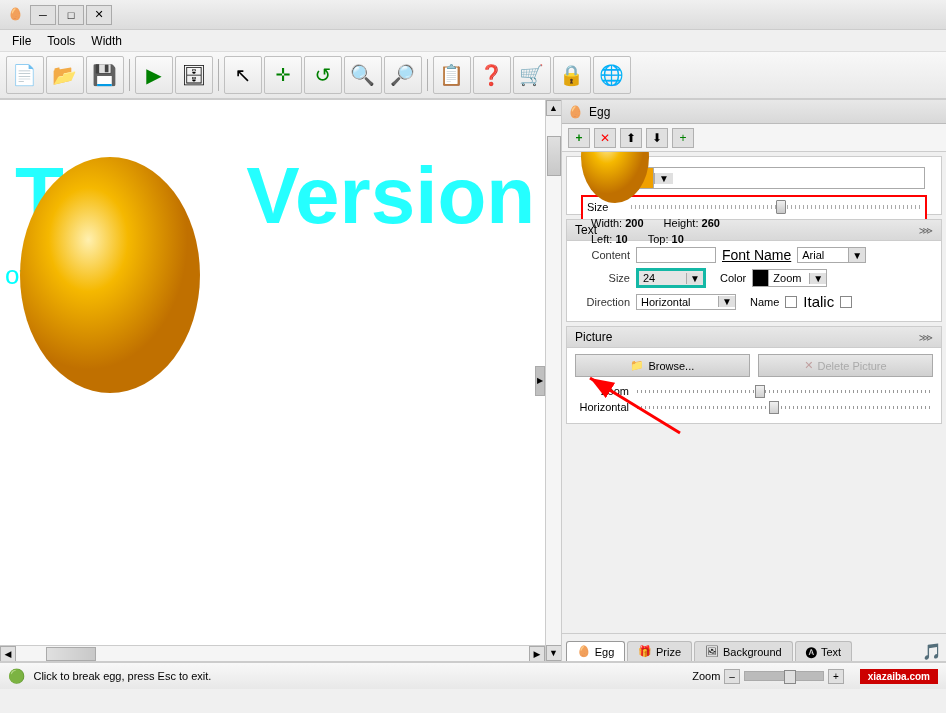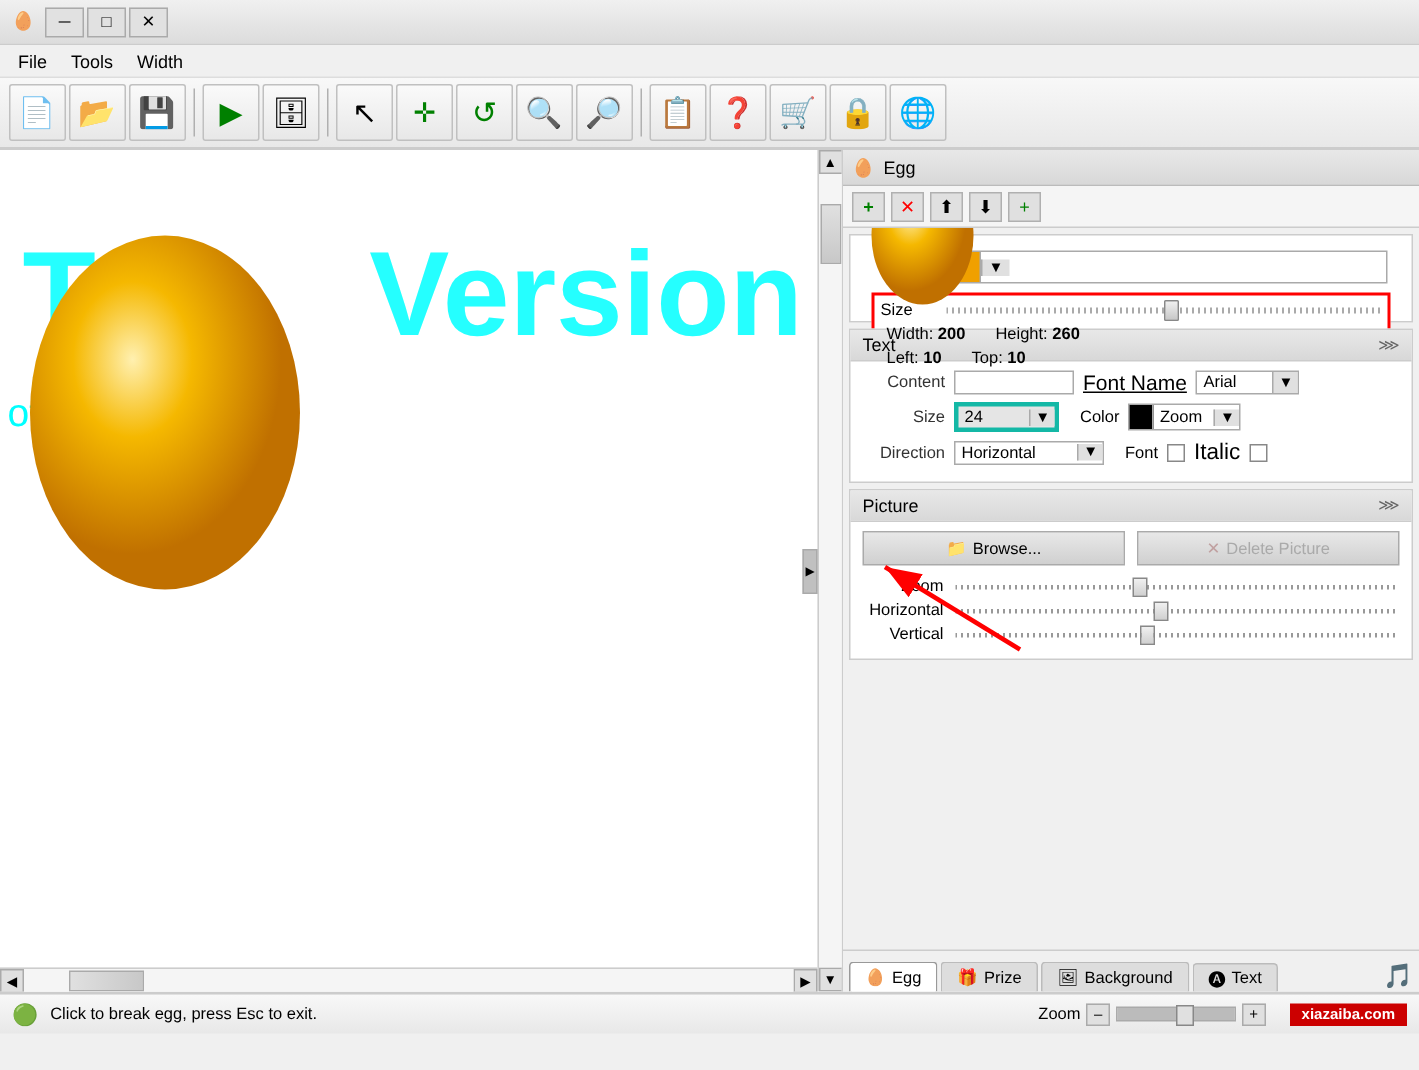--- a/index.html
+++ b/index.html
@@ -541,21 +541,21 @@
               <button style="border:none;background:#e0e0e0;border-left:1px solid #aaa;padding:0 3px;cursor:pointer;font-size:10px;">▼</button>
             </div>
           </div>
 
           <div class="form-row">
             <span class="form-label">Direction</span>
             <div style="display:flex;align-items:center;border:1px solid #aaa;background:white;width:100px;">
               <span style="padding:1px 4px;font-size:11px;flex:1;">Horizontal</span>
               <button style="border:none;background:#e0e0e0;border-left:1px solid #aaa;padding:0 3px;cursor:pointer;font-size:10px;">▼</button>
             </div>
-            <span style="font-size:11px;margin-left:8px;">Font</span>
+            <span style="font-size:11px;margin-left:8px;">Name</span>
             <div class="checkbox"></div>
             <span style="font-size:15px;margin-left:0;">Italic</span>
             <div class="checkbox"></div>
           </div>
         </div>
       </div>
 
       <div class="section">
         <div class="section-header">
           <span>Picture</span>
@@ -581,26 +581,20 @@
             </div>
           </div>
 
           <div class="pic-slider-row">
             <span class="pic-slider-label">Horizontal</span>
             <div class="pic-slider-track">
               <div class="pic-slider-thumb" style="left:45%;"></div>
             </div>
           </div>
 
-          <div class="pic-slider-row">
-            <span class="pic-slider-label">Vertical</span>
-            <div class="pic-slider-track">
-              <div class="pic-slider-thumb" style="left:42%;"></div>
-            </div>
-          </div>
         </div>
       </div>
 
     </div>
 
     <div class="bottom-tabs">
       <div class="tab-btn active">
         <span>🥚</span>
         <span>Egg</span>
       </div>

